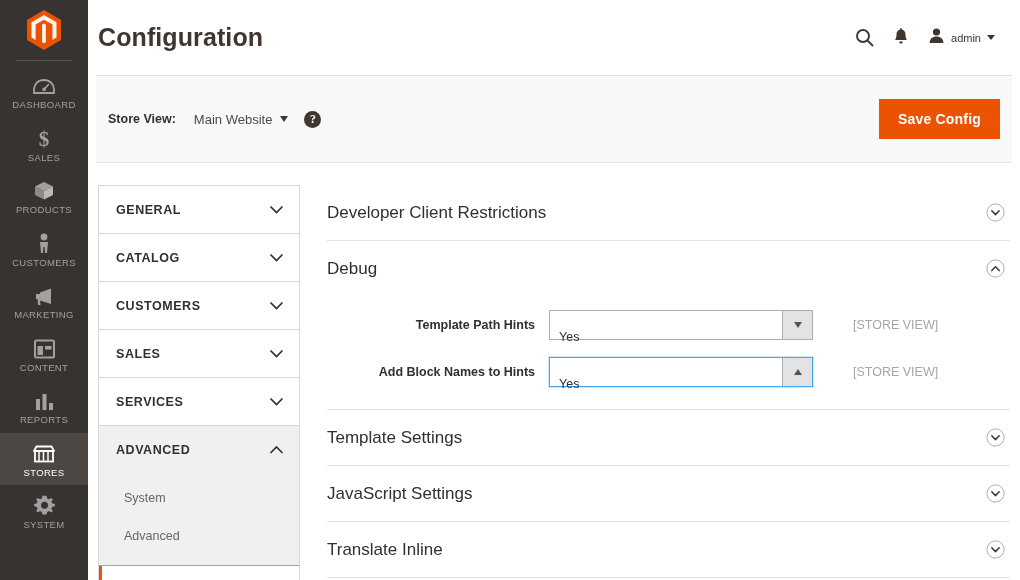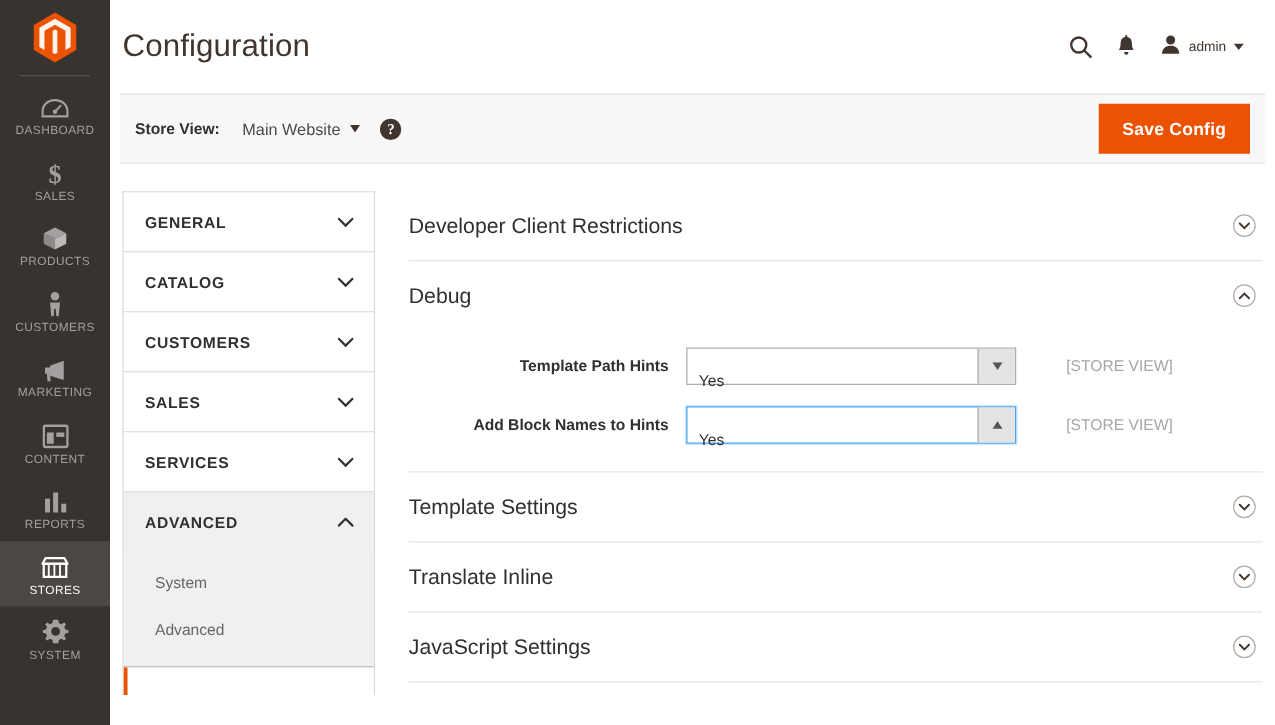--- a/index.html
+++ b/index.html
@@ -56,21 +56,21 @@
     overflow: hidden;
   }
 
   
   .page-header {
     height: 75px;
     padding: 0 14px 0 10px;
     display: flex; align-items: center;
   }
   .page-title {
-    font-size: 25px; font-weight: 400; color: #41362f;
+    font-size: 25px; font-weight: 700; color: #41362f;
     letter-spacing: .1px;
     padding-left: 0;
   }
   .header-right {
     margin-left: auto;
     display: flex; align-items: center; gap: 19px;
     padding-right: 11px;
   }
   .hdr-icon { cursor: pointer; display: flex; align-items: center; }
   .admin-user {
@@ -79,21 +79,21 @@
   .admin-name { font-size: 11px; color: #41362f; }
   .caret-dn {
     width: 0; height: 0;
     border-left: 4px solid transparent; border-right: 4px solid transparent;
     border-top: 5px solid #41362f;
   }
 
   
   .sv-bar {
     margin: 0 8px 0 8px;
-    height: 56px;
+    height: 88px;
     background: #f8f8f8;
     border-top: 1px solid #e3e3e3;
     border-bottom: 1px solid #e3e3e3;
     display: flex; align-items: center;
     padding: 0 12px 0 12px;
   }
   .sv-label { font-size: 12.5px; font-weight: bold; color: #303030; }
   .sv-value {
     font-size: 13px; color: #4a4a4a; margin-left: 18px; cursor: pointer;
     display: flex; align-items: center; gap: 8px;
@@ -527,38 +527,38 @@
               <svg width="19" height="19" viewBox="0 0 19 19">
                 <circle cx="9.5" cy="9.5" r="8.6" fill="none" stroke="#adadad" stroke-width="1"></circle>
                 <path d="M5.8 7.8 L9.5 11.6 L13.2 7.8" fill="none" stroke="#41362f" stroke-width="1.5" stroke-linecap="round"></path>
               </svg>
             </span>
           </div>
         </div>
 
         <div class="fsec">
           <div class="fsec-head">
+            <span class="fsec-title">JavaScript Settings</span>
+            <span class="fsec-chev">
+              <svg width="19" height="19" viewBox="0 0 19 19">
+                <circle cx="9.5" cy="9.5" r="8.6" fill="none" stroke="#adadad" stroke-width="1"></circle>
+                <path d="M5.8 7.8 L9.5 11.6 L13.2 7.8" fill="none" stroke="#41362f" stroke-width="1.5" stroke-linecap="round"></path>
+              </svg>
+            </span>
+          </div>
+        </div>
+
+        <div class="fsec">
+          <div class="fsec-head">
             <span class="fsec-title">Translate Inline</span>
             <span class="fsec-chev">
               <svg width="19" height="19" viewBox="0 0 19 19">
                 <circle cx="9.5" cy="9.5" r="8.6" fill="none" stroke="#adadad" stroke-width="1"></circle>
                 <path d="M5.8 7.8 L9.5 11.6 L13.2 7.8" fill="none" stroke="#41362f" stroke-width="1.5" stroke-linecap="round"></path>
               </svg>
             </span>
           </div>
         </div>
 
-        <div class="fsec">
-          <div class="fsec-head">
-            <span class="fsec-title">JavaScript Settings</span>
-            <span class="fsec-chev">
-              <svg width="19" height="19" viewBox="0 0 19 19">
-                <circle cx="9.5" cy="9.5" r="8.6" fill="none" stroke="#adadad" stroke-width="1"></circle>
-                <path d="M5.8 7.8 L9.5 11.6 L13.2 7.8" fill="none" stroke="#41362f" stroke-width="1.5" stroke-linecap="round"></path>
-              </svg>
-            </span>
-          </div>
-        </div>
-
       </div>
     </div>
   </div>
 </div>
 
 </body></html>

